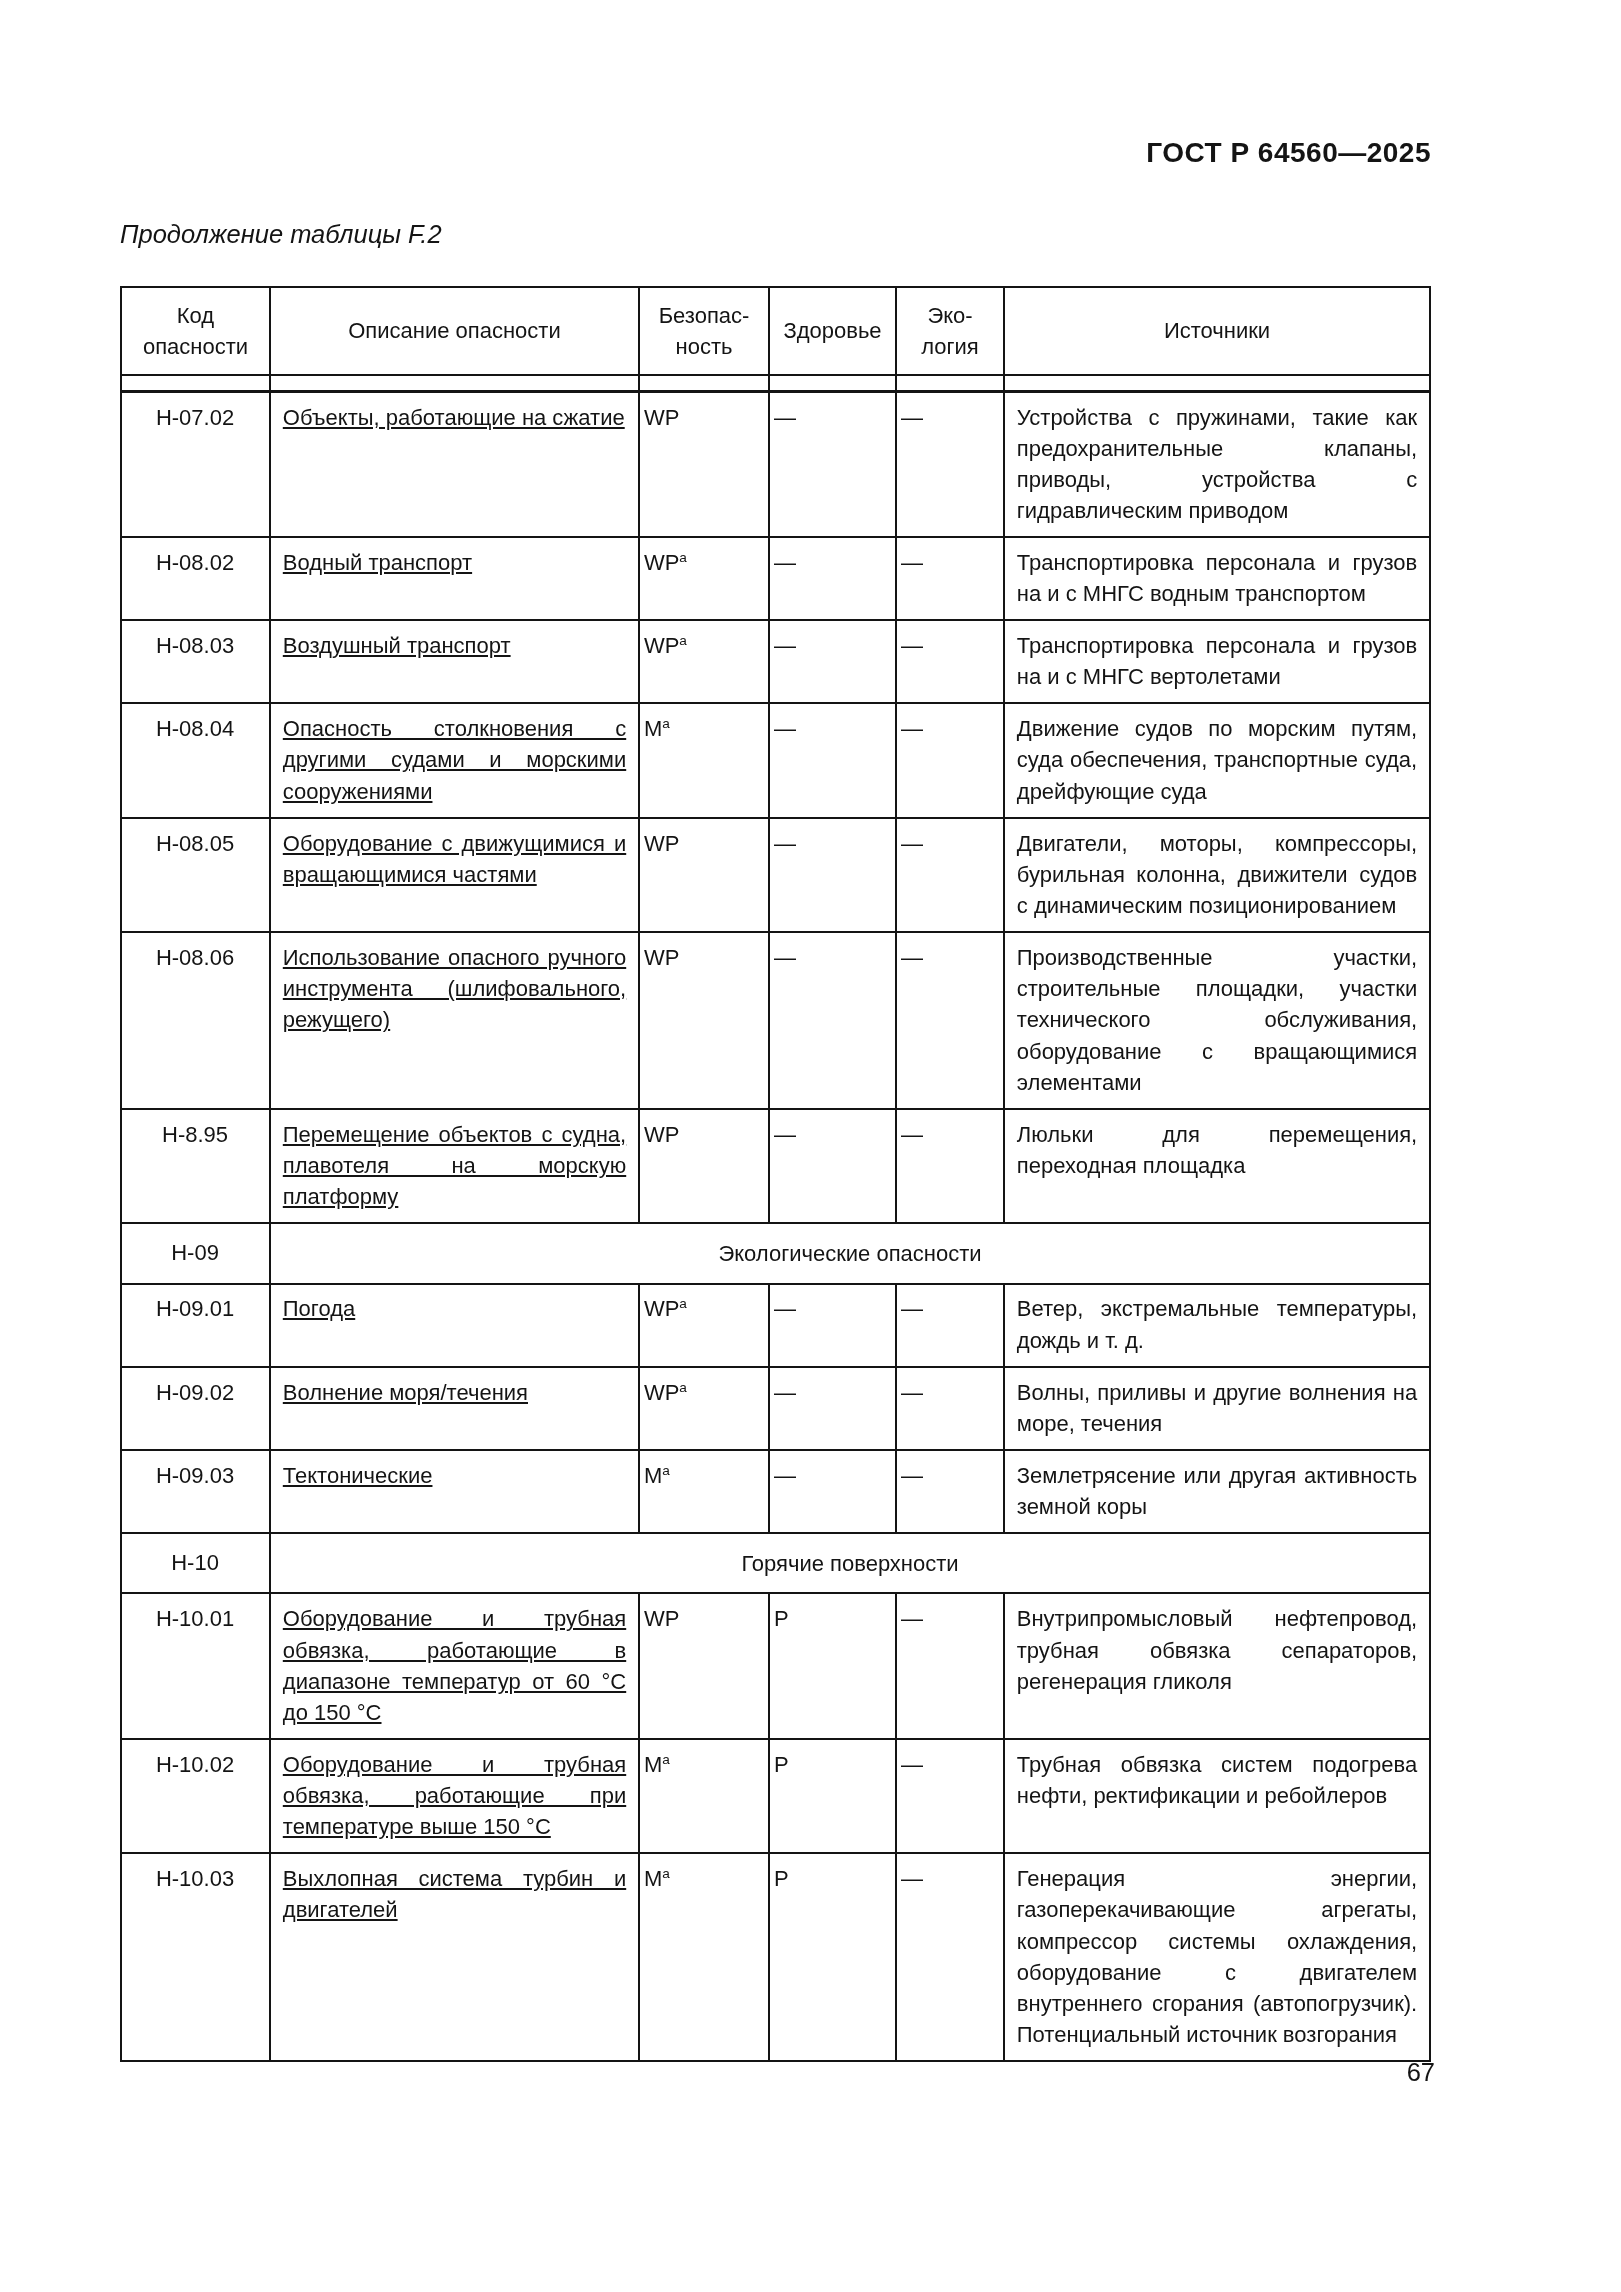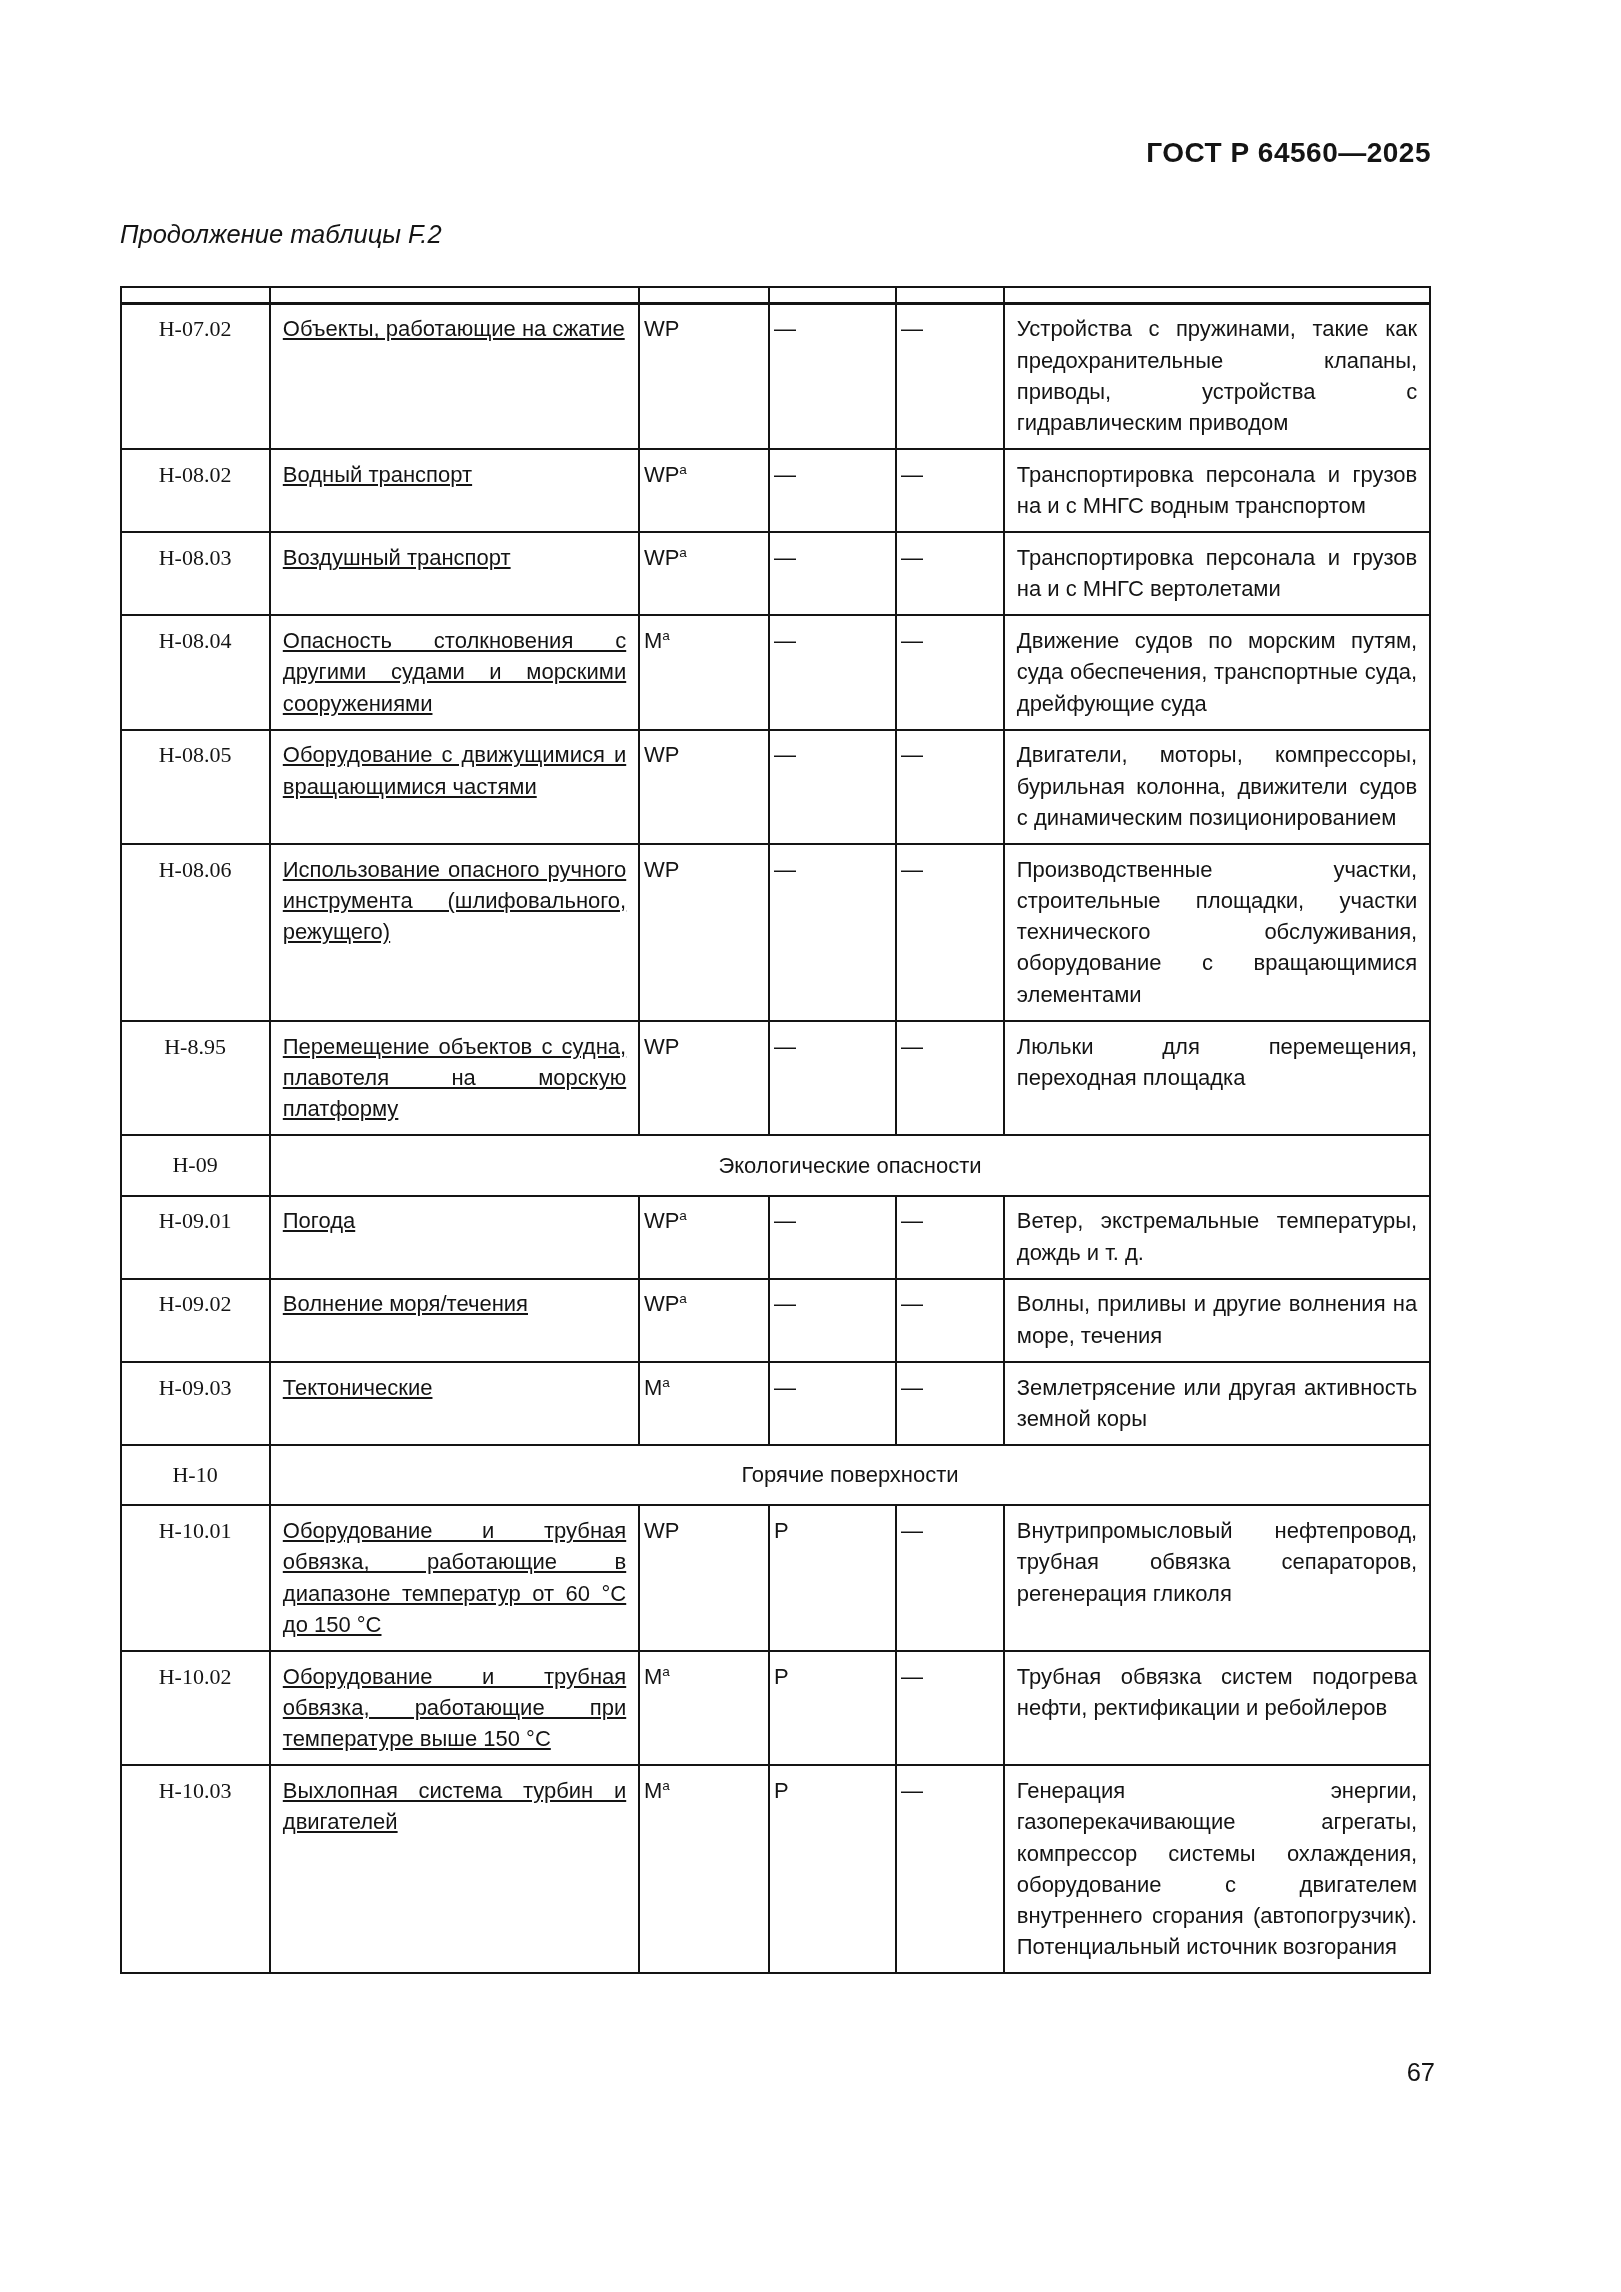--- a/index.html
+++ b/index.html
@@ -46,21 +46,21 @@
     white-space:pre-line;
     padding:11.8px 5.9px;
     border-bottom-width:2px;
   }
   .hazard-table tr.spacer td{
     height:13.7px;
     padding:0;
     border-top-width:2px;
     border-bottom-width:3.9px;
   }
-  .hazard-table td.code{text-align:center;padding-left:3px;padding-right:3.9px;font-family:Liberation Serif, serif;}
+  .hazard-table td.code{text-align:center;padding-left:3px;padding-right:3.9px;}
   .hazard-table td.mark{text-align:left;padding-left:3.9px;padding-right:21px;}
   .hazard-table td.desc{text-align:justify;text-decoration:underline;}
   .hazard-table td.src{text-align:justify;}
   .hazard-table td.section-title{
     text-align:center;
     padding-top:13.7px;padding-bottom:13.7px;
   }
   .hazard-table td.section-code{
     text-align:center;vertical-align:middle;
   }
@@ -82,20 +82,31 @@
   <table class="hazard-table">
     <colgroup>
       <col style="width:149px">
       <col style="width:369px">
       <col style="width:130px">
       <col style="width:127px">
       <col style="width:108px">
       <col>
     </colgroup>
     <thead>
+      <tr>
+        <th>Код
+опасности</th>
+        <th>Описание опасности</th>
+        <th>Безопас-
+ность</th>
+        <th>Здоровье</th>
+        <th>Эко-
+логия</th>
+        <th>Источники</th>
+      </tr>
       <tr class="spacer">
         <td></td>
         <td></td>
         <td></td>
         <td></td>
         <td></td>
         <td></td>
       </tr>
     </thead>
     <tbody>

